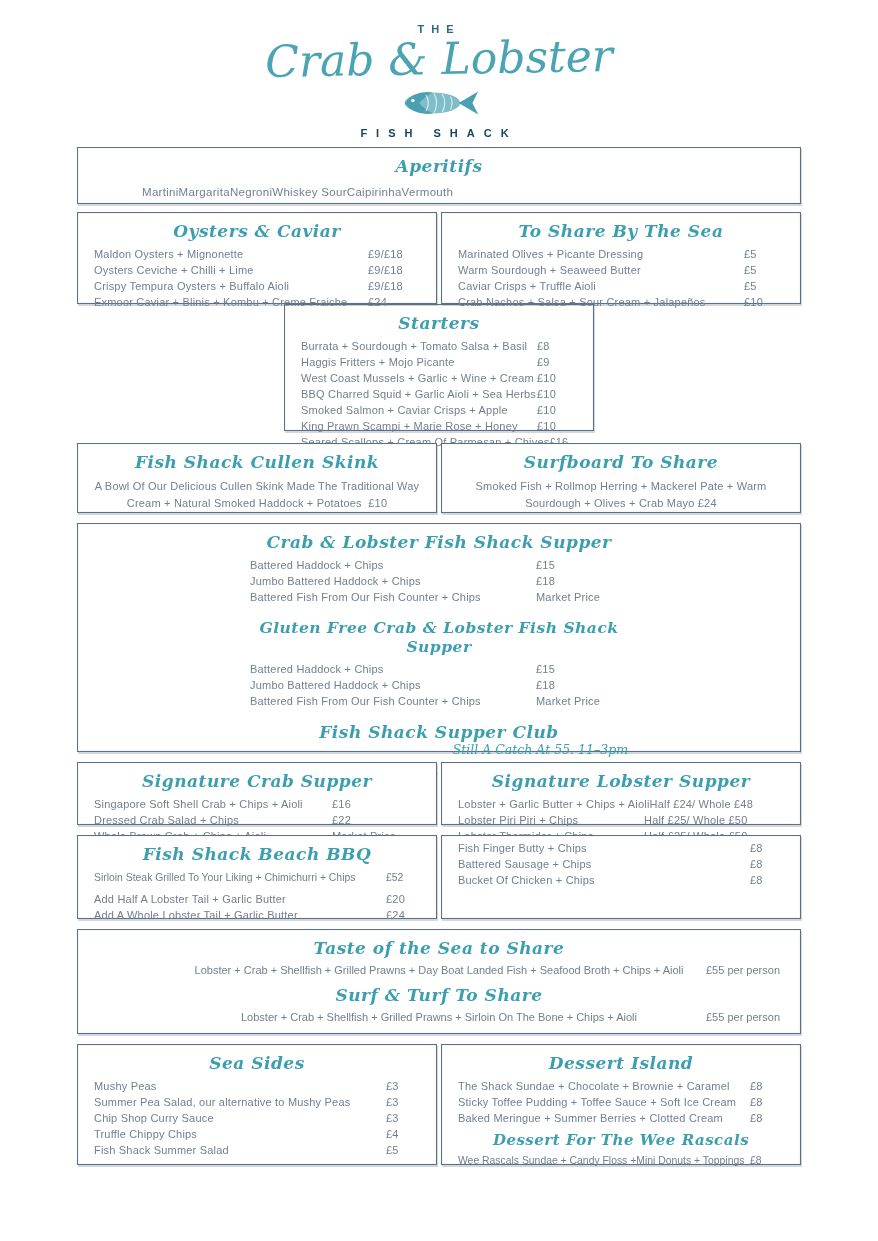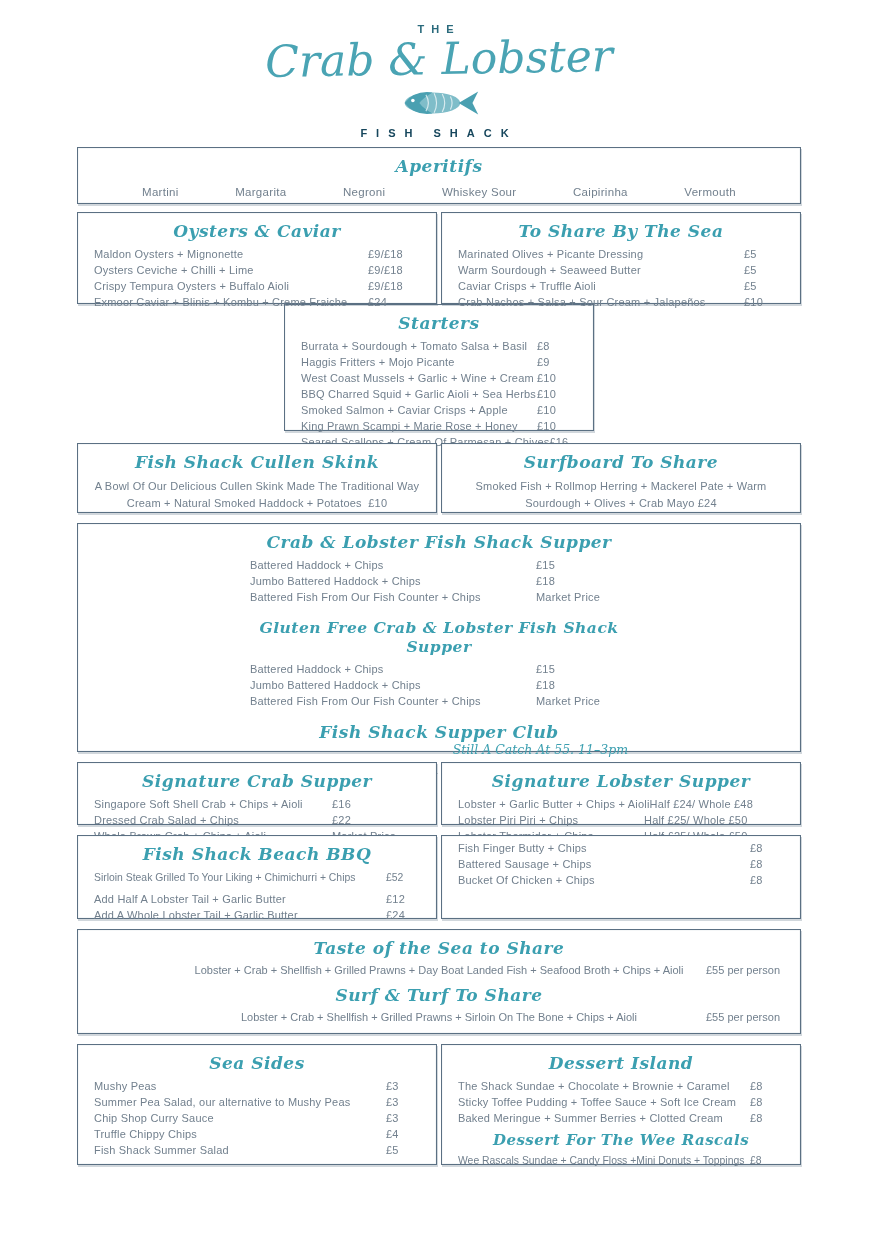--- a/index.html
+++ b/index.html
@@ -36,21 +36,21 @@
   .p34 .mprice{flex-basis:34px;}
   .p88 .mprice{flex-basis:88px;}
   .p140 .mprice{flex-basis:140px;}
   .tight{font-size:10.4px;letter-spacing:0;}
   .gap-sm{height:7px;}
   
   .mt8{margin-top:8px;} .mt10{margin-top:10px;} .mt12{margin-top:12px;} .mt14{margin-top:14px;}
   .h-ap{height:57px;} .h-r2{height:92px;} .h-st{height:127px;} .h-r4{height:70px;}
   .h-sup{height:229px;} .h-r6{height:63px;} .h-r7{height:84px;} .h-taste{height:105px;} .h-r9{height:121px;}
   
-  .ap-row{display:flex;justify-content:space-between;padding:4px 48px 0;font-size:11.5px;letter-spacing:.3px;}
+  .ap-row{display:flex;justify-content:flex-start;padding:4px 48px 0;font-size:11.5px;letter-spacing:.3px;}
   
   .center-box{width:310px;margin:0 auto;}
   .sup-col{width:378px;margin:0 auto;}
   .sup-col .mprice{flex-basis:92px;}
   
   .desc{text-align:center;font-size:11px;line-height:1.5;letter-spacing:.2px;margin-top:3px;}
   
   .trow{position:relative;text-align:center;font-size:11px;line-height:1.5;margin:4px 0 6px;}
   .trow .tprice{position:absolute;right:4px;top:0;white-space:nowrap;}
   .trow .tname{display:inline-block;max-width:560px;}
@@ -253,21 +253,21 @@
     <div class="cols mt10">
       <section class="box half h-r7 p34">
         <h2 class="script title">Fish Shack Beach BBQ</h2>
         <div class="mrow tight">
             <span class="mname">Sirloin Steak Grilled To Your Liking + Chimichurri + Chips</span>
             <span class="mprice">£52</span>
           </div>
         <div class="gap-sm"></div>
         <div class="mrow">
             <span class="mname">Add Half A Lobster Tail + Garlic Butter</span>
-            <span class="mprice">£12</span>
+            <span class="mprice">£20</span>
           </div>
         <div class="mrow">
             <span class="mname">Add A Whole Lobster Tail + Garlic Butter</span>
             <span class="mprice">£24</span>
           </div>
       </section>
       <section class="box half h-r7 p34">
         <div class="mrow">
             <span class="mname">Fish Finger Butty + Chips</span>
             <span class="mprice">£8</span>

